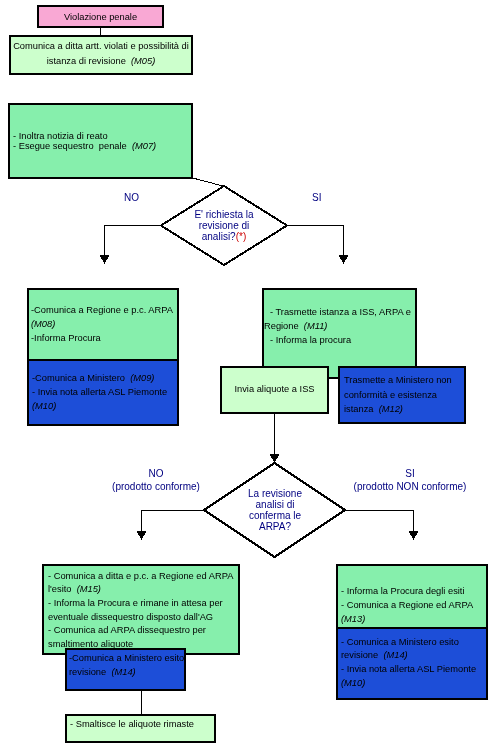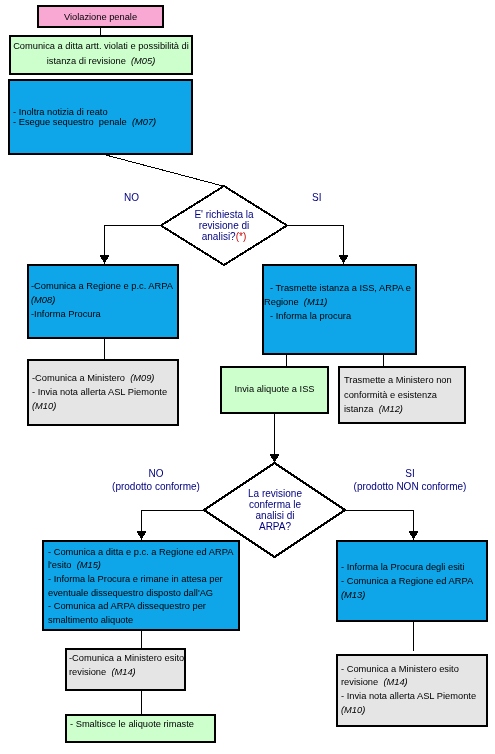--- a/index.html
+++ b/index.html
@@ -4,23 +4,23 @@
 <title>Flusso violazione penale</title>
 <style>
   html,body{margin:0;padding:0;background:#ffffff;}
   body{width:495px;height:754px;position:relative;overflow:hidden;
        font-family:"Liberation Sans",sans-serif;-webkit-font-smoothing:antialiased;text-rendering:optimizeLegibility;}
   #canvas{position:absolute;left:0;top:0;width:495px;height:754px;}
   svg.lines{position:absolute;left:0;top:0;width:495px;height:754px;}
   .node{position:absolute;box-sizing:border-box;border:2px solid #000;}
   .node .txt{position:absolute;left:0;right:0;font-size:9.3px;color:#000;line-height:11px;white-space:nowrap;}
   .ital{font-style:italic;}
-  .yellow{background:#0ea5e9;}
+  .yellow{background:#86efac;margin-top:24px;}
   .green{background:#ccffcc;}
-  .blue{background:#e5e5e5;}
+  .blue{background:#1d4ed8;}
   .white{background:#f9a8d4;}
   .ctr{text-align:center;}
   .lbl{position:absolute;color:#000080;font-size:10px;line-height:13px;white-space:nowrap;}
   .dtext{position:absolute;color:#000080;font-size:10px;line-height:11px;text-align:center;}
   .red{color:#cc0000;}
 </style>
 </head>
 <body>
 
 <div id="canvas">
@@ -128,22 +128,22 @@
     <div class="txt" style="top:7px;left:4px;">Trasmette a Ministero non</div>
     <div class="txt" style="top:22px;left:4px;">conformità e esistenza</div>
     <div class="txt" style="top:36px;left:4px;">
       <span>istanza&nbsp;</span>
       <span class="ital">(M12)</span>
     </div>
   </div>
 
   <div class="dtext" style="top:488px;left:205px;width:140px;">
     <div>La revisione</div>
+    <div>analisi di</div>
     <div>conferma le</div>
-    <div>analisi di</div>
     <div>ARPA?</div>
   </div>
 
   <div class="lbl ctr" style="left:112px;top:467px;width:88px;">
     <div>NO</div>
     <div>(prodotto conforme)</div>
   </div>
   <div class="lbl ctr" style="left:350px;top:467px;width:120px;">
     <div>SI</div>
     <div>(prodotto NON conforme)</div>
@@ -172,21 +172,21 @@
   <div class="node green" style="left:65px;top:714px;width:151px;height:29px;">
     <div class="txt" style="top:3px;left:3px;">- Smaltisce le aliquote rimaste</div>
   </div>
 
   <div class="node yellow" style="left:336px;top:540px;width:152px;height:82px;">
     <div class="txt" style="top:20px;left:3px;">- Informa la Procura degli esiti</div>
     <div class="txt" style="top:34px;left:3px;">- Comunica a Regione ed ARPA</div>
     <div class="txt ital" style="top:48px;left:3px;">(M13)</div>
   </div>
 
-  <div class="node blue" style="left:336px;top:654px;width:152px;height:73px;">
+  <div class="node blue" style="left:336px;top:627px;width:152px;height:73px;">
     <div class="txt" style="top:8px;left:3px;">- Comunica a Ministero esito</div>
     <div class="txt" style="top:21px;left:3px;">
       <span>revisione&nbsp;</span>
       <span class="ital">(M14)</span>
     </div>
     <div class="txt" style="top:35px;left:3px;">- Invia nota allerta ASL Piemonte</div>
     <div class="txt ital" style="top:49px;left:3px;">(M10)</div>
   </div>
 
 </div>

